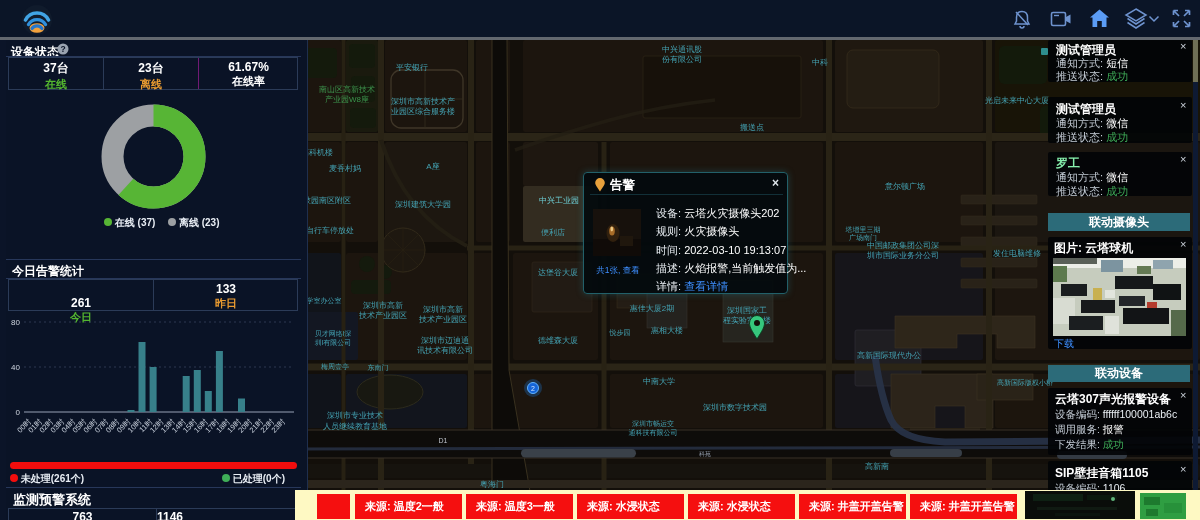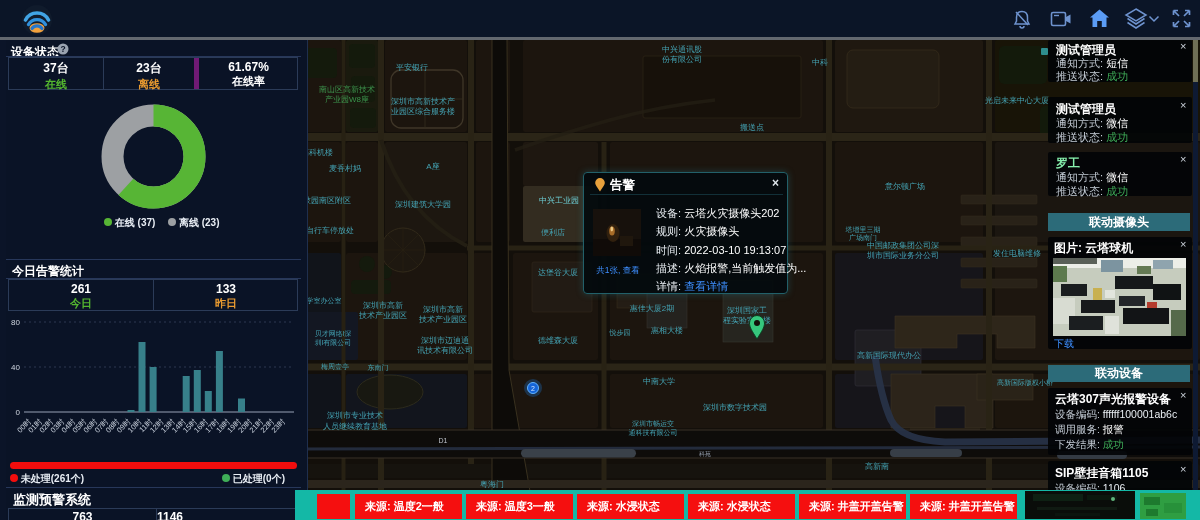--- a/index.html
+++ b/index.html
@@ -311,21 +311,21 @@
         <text x="6" y="9" font-size="8.5" font-weight="bold" fill="#0a1326" text-anchor="middle" font-family="Liberation Sans">?</text>
       </svg>
 
 <div class="abs" style="left:0;top:16px;width:295px;height:1px;background:#27375a"></div>
 
 <div class="abs" style="left:2px;top:17px;width:290px;height:33px;border:1px solid #2b3b58">
   <div class="abs" style="left:0;top:0;width:95px;height:31px;border-right:1px solid #2b3b58;text-align:center">
     <div style="margin-top:2px;font-size:12px;font-weight:bold;color:#fff">37台</div>
     <div style="font-size:11px;font-weight:bold;color:#54b62f">在线</div>
   </div>
-  <div class="abs" style="left:95px;top:0;width:95px;height:31px;border-right:5px solid #701a75;text-align:center">
+  <div class="abs" style="left:95px;top:0;width:95px;height:31px;border-right:1px solid #701a75;text-align:center">
     <div style="margin-top:2px;font-size:12px;font-weight:bold;color:#fff">23台</div>
     <div style="font-size:11px;font-weight:bold;color:#e89a30">离线</div>
   </div>
   <div class="abs" style="left:190px;top:0;width:99px;height:31px;text-align:center">
     <div style="margin-top:2px;font-size:12px;font-weight:bold;color:#fff">61.67%</div>
     <div style="font-size:11px;font-weight:bold;color:#fff">在线率</div>
   </div>
 </div>
 
 <svg class="abs" style="left:95px;top:64px" width="105" height="105" viewBox="0 0 105 105">
@@ -339,21 +339,21 @@
 </div>
 
 <div class="abs" style="left:0;top:219px;width:295px;height:1px;background:#27375a"></div>
 
 <div class="abs" style="left:6px;top:223px;font-size:12px;font-weight:bold;color:#fff">今日告警统计</div>
 
 <div class="abs" style="left:0;top:238px;width:295px;height:1px;background:#27375a"></div>
 
 <div class="abs" style="left:2px;top:239px;width:290px;height:32px;border:1px solid #2b3b58">
   <div class="abs" style="left:0;top:0;width:145px;height:30px;border-right:1px solid #2b3b58;text-align:center">
-    <div style="margin-top:2px;font-size:12px;font-weight:bold;color:#fff">261</div>
+    <div style="margin-top:16px;font-size:12px;font-weight:bold;color:#fff">261</div>
     <div style="font-size:11px;font-weight:bold;color:#54b62f">今日</div>
   </div>
   <div class="abs" style="left:145px;top:0;width:144px;height:30px;text-align:center">
     <div style="margin-top:2px;font-size:12px;font-weight:bold;color:#fff">133</div>
     <div style="font-size:11px;font-weight:bold;color:#e89a30">昨日</div>
   </div>
 </div>
 
 <svg class="abs" style="left:0;top:275px" width="295" height="160" viewBox="0 0 295 160">
 <text x="14" y="10" font-size="8" fill="#cfd6e0" text-anchor="end" font-family="Liberation Sans">80</text>
@@ -524,21 +524,21 @@
     <div class="abs" style="left:7px;top:4px;font-size:12px;font-weight:bold;color:#fff;white-space:nowrap">SIP壁挂音箱1105</div>
     <div class="abs" style="left:132px;top:2px;font-size:11px;color:#cdd4dc">×</div>
     <div class="abs" style="left:7px;top:21px;font-size:10.5px;color:#c3cbd4;white-space:nowrap">设备编码: <span style="color:#e8edf2">1106</span></div>
   </div>
 </div>
 
 <div class="abs" style="left:1193px;top:40px;width:5px;height:480px;background:#0e1a33"></div>
 
 <div class="abs" style="left:1193px;top:40px;width:5px;height:42px;background:#6f6f55"></div>
 
-<div class="abs" id="ticker" style="left:295px;top:490px;width:905px;height:30px;background:#14b8a6">
+<div class="abs" id="ticker" style="left:295px;top:490px;width:905px;height:30px;background:#fef9c3">
 
   <div class="abs" style="left:22px;top:4px;width:33px;height:25px;background:#f50f0f"></div>
 
   <div class="abs" style="left:60px;top:4px;width:107px;height:25px;background:#f50f0f;color:#fff;font-size:11px;font-weight:bold;line-height:25px;padding-left:10px;white-space:nowrap;overflow:hidden">来源: 温度2一般</div>
 
   <div class="abs" style="left:171px;top:4px;width:107px;height:25px;background:#f50f0f;color:#fff;font-size:11px;font-weight:bold;line-height:25px;padding-left:10px;white-space:nowrap;overflow:hidden">来源: 温度3一般</div>
 
   <div class="abs" style="left:282px;top:4px;width:107px;height:25px;background:#f50f0f;color:#fff;font-size:11px;font-weight:bold;line-height:25px;padding-left:10px;white-space:nowrap;overflow:hidden">来源: 水浸状态</div>
 
   <div class="abs" style="left:393px;top:4px;width:107px;height:25px;background:#f50f0f;color:#fff;font-size:11px;font-weight:bold;line-height:25px;padding-left:10px;white-space:nowrap;overflow:hidden">来源: 水浸状态</div>

